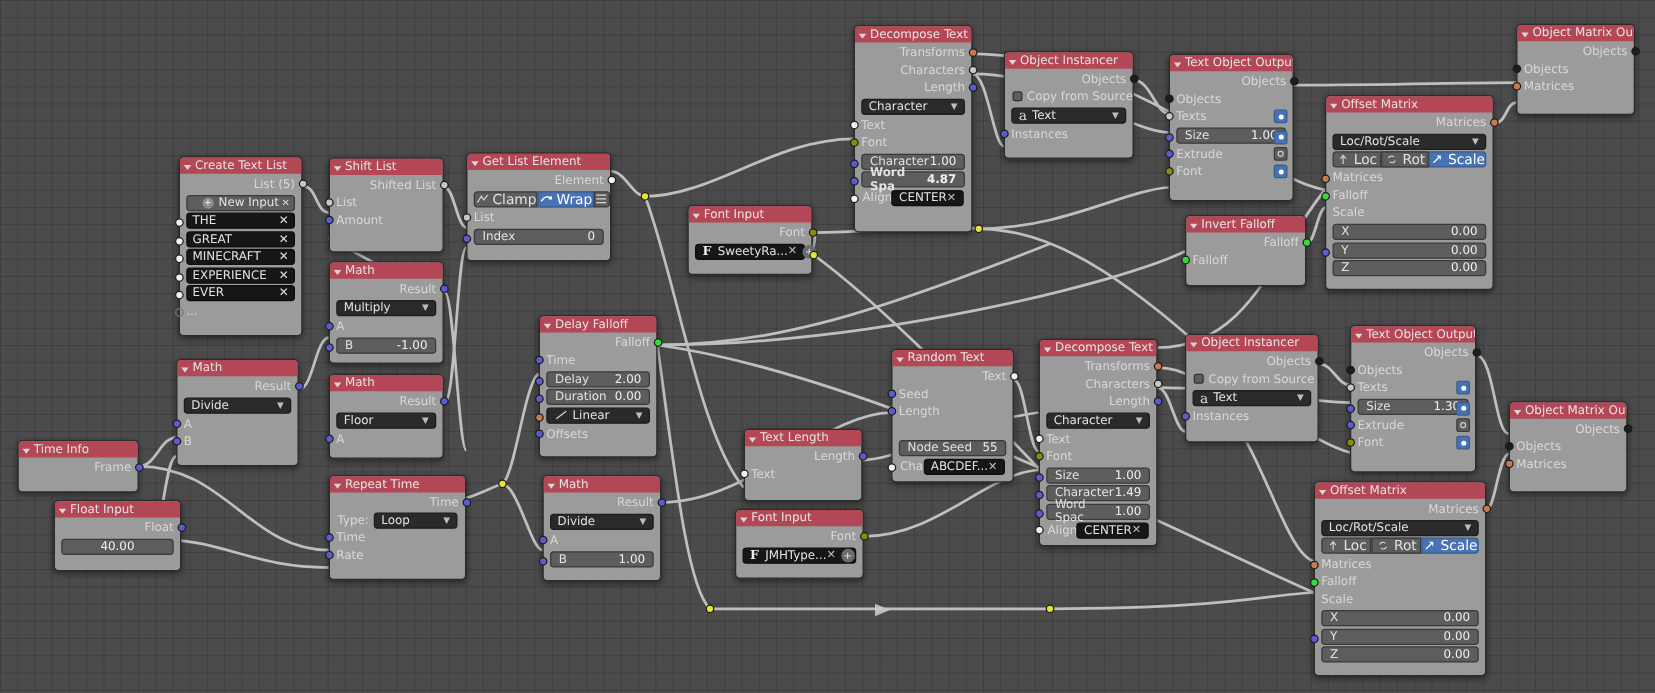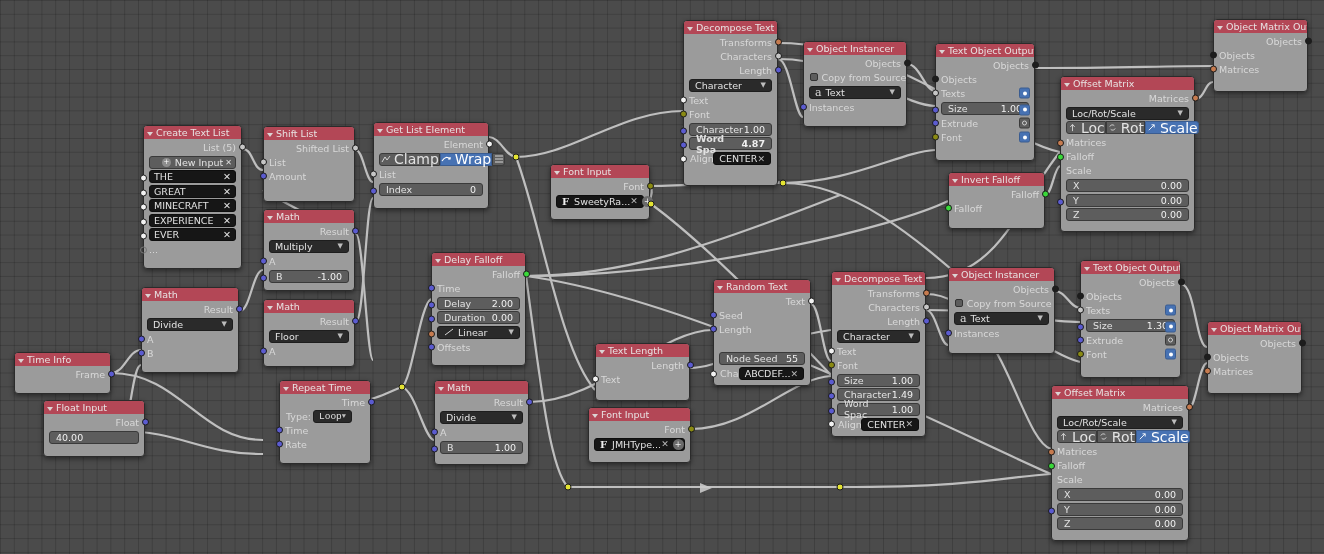--- a/index.html
+++ b/index.html
@@ -75,21 +75,21 @@
   .w.dd .cv{ font-size:7px; color:#bdbdbd; }
   .w.txt{ background:#161616; border:1px solid #0e0e0e; padding:0 5px; justify-content:space-between;}
   .w.txt .x{ color:#b9b9b9; font-size:9px; }
   .w.addbtn{ background:#5d5d5d; border:1px solid #3a3a3a; justify-content:center; gap:4px;}
   .w.listitem{ background:#161616; border:1px solid #0e0e0e; padding:0 4px; justify-content:space-between;}
   .inline{ display:flex; align-items:center; gap:4px; padding:0 6px; height:14px;}
   .inline .lbl{ min-width:0; }
   .segwrap{ display:flex; margin:1.5px 5px; height:13px; }
   .segwrap .seg{
     flex:1; background:#5d5d5d; border:1px solid #3a3a3a; color:#e2e2e2;
-    display:flex;align-items:center;justify-content:center;gap:3px;font-size:14px;
+    display:flex;align-items:center;justify-content:center;gap:3px;font-size:11px;
   }
   .segwrap .seg:first-child{border-radius:3px 0 0 3px;}
   .segwrap .seg:last-child{border-radius:0 3px 3px 0;}
   .segwrap .seg.on{ background:#4772b3; border-color:#3a5c90; color:#fff;}
   .chk{ width:8px;height:8px;background:#5d5d5d;border:1px solid #333;border-radius:2px;}
   .eye{
     position:absolute; right:4px; top:50%; transform:translateY(-50%);
     width:11px;height:11px;border-radius:2px;background:#4772b3;border:1px solid #3a5c90;
     display:flex;align-items:center;justify-content:center;
   }
@@ -320,33 +320,33 @@
           <div class="w dd">
             <span>Floor</span>
             <span class="cv">▼</span>
           </div>
           <div class="row">
             <span class="sk l blue"></span>
             <span class="lbl">A</span>
           </div>
         </div>
       </div>
-      <div class="node" style="left: 279px; top: 380px; width: 92px; min-height: 84px;">
+      <div class="node" style="left: 263px; top: 380px; width: 110px; min-height: 84px;">
         <div class="hdr">
           <span class="tri"></span>
           <span>Repeat Time</span>
         </div>
         <div class="body">
           <div class="row out">
             <span class="lbl">Time</span>
             <span class="sk r blue"></span>
           </div>
           <div class="inline">
             <span class="lbl">Type:</span>
-            <div class="w dd" style="margin: 12px; flex: 1 1 0%; font-family: Liberation Mono, monospace;">
+            <div class="w dd" style="margin: 0px; flex: 1 1 0%;">
               <span>Loop</span>
               <span class="cv">▼</span>
             </div>
           </div>
           <div class="row">
             <span class="sk l blue"></span>
             <span class="lbl">Time</span>
           </div>
           <div class="row">
             <span class="sk l blue"></span>
@@ -394,21 +394,21 @@
         <div class="hdr">
           <span class="tri"></span>
           <span>Float Input</span>
         </div>
         <div class="body">
           <div class="row out">
             <span class="lbl">Float</span>
             <span class="sk r blue"></span>
           </div>
           <div style="position: relative;">
-            <div class="w num" style="justify-content: flex-start;">
+            <div class="w num" style="justify-content: center;">
               <span class="v">40.00</span>
             </div>
           </div>
         </div>
       </div>
       <div class="node" style="left: 373px; top: 122px; width: 116px; min-height: 87px;">
         <div class="hdr">
           <span class="tri"></span>
           <span>Get List Element</span>
         </div>

